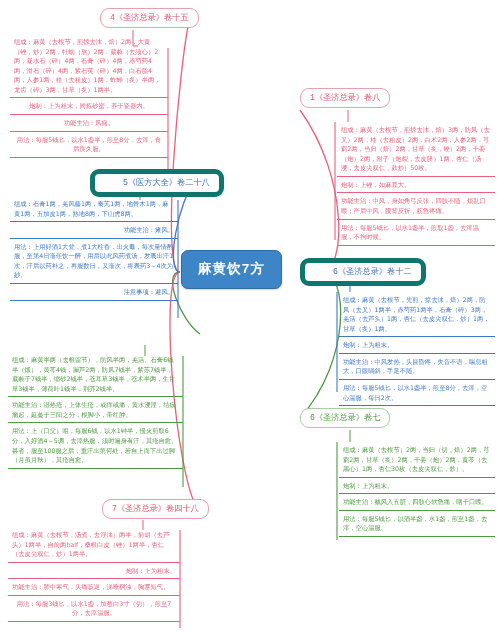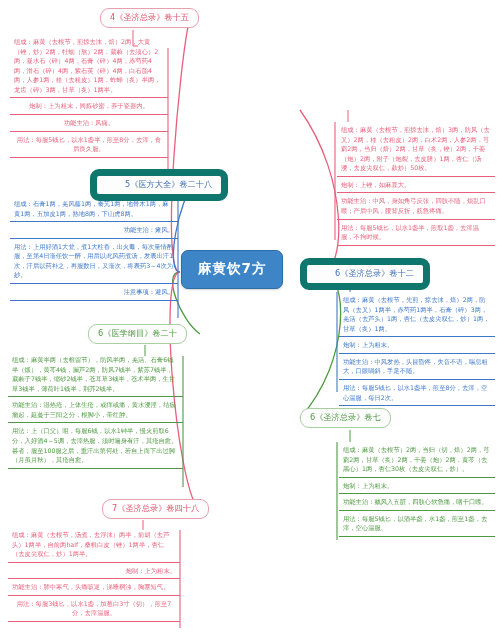--- a/index.html
+++ b/index.html
@@ -13,21 +13,21 @@
     position: relative;
     width: 501px; height: 634px;
     background: #ffffff;
   }
   svg.links {
     position: absolute; left: 0; top: 0;
     width: 501px; height: 634px;
     pointer-events: none;
     z-index: 1;
   }
-  .node { position: absolute; z-index: 3; }
+  .node { position: absolute; z-index: 3; font-family: Liberation Mono, monospace; }
 
   
   .central {
     background: #3d85c6;
     border: 1px solid #2f6da8;
     border-radius: 7px;
     color: #ffffff;
     font-size: 13.5px;
     font-weight: bold;
     letter-spacing: 1px;
@@ -41,21 +41,21 @@
   .pill {
     border-radius: 9px;
     padding: 4px 9px 5px 9px;
     font-size: 8.2px;
     white-space: nowrap;
     background: #fdfdfd;
     text-align: center;
     line-height: 1.1;
   }
   .pill.red   { border: 1px solid #e8a0ad; color: #e0546e; }
-  .pill.blue  { border: 7px solid #0f766e; color: #3f6fb5; padding-left: 28px; }
+  .pill.blue  { border: 5px solid #0f766e; color: #3f6fb5; padding-left: 28px; }
   .pill.green { border: 1px solid #a8cfa0; color: #4e9a42; }
 
   
   .details { position: absolute; z-index: 2; }
   .row {
     font-size: 6.3px;
     line-height: 1.52;
     padding: 3px 4px 3px 4px;
     border-bottom: 1px solid currentColor;
     position: relative;
@@ -136,23 +136,20 @@
         <span class="txt">功能主治：瘫风。</span>
       </div>
     <div class="row ta-l">
         <span class="txt">用法：上用好酒1大瓮，煮1大柱香，出火毒，每次量情酌服，至第4日渐任饮一醉，用后以此风药煮汤，发表出汗1次，汗后以药补之，再服数日，又渐次，将表药3～4次为妙。</span>
       </div>
     <div class="row ta-r">
         <span class="txt">注意事项：避风。</span>
       </div>
   </div>
 
-  <div class="node" style="left:88px; top:324px;">
-    <div class="pill green">6《医学纲目》卷二十</div>
-  </div>
   <div class="details green" style="left:8px; top:352px; width:175px;">
     <div class="row ta-l">
         <span class="txt">组成：麻黄半两（去根留节），防风半两，羌活、石膏6钱半（煅），黄芩4钱，漏芦2两，防风7钱半，紫苏7钱半，葳蕤子7钱半，缩砂2钱半，苍耳草3钱半，苍术半两，生甘草3钱半，薄荷叶1钱半，荆芥2钱半。</span>
       </div>
     <div class="row ta-l">
         <span class="txt">功能主治：湿热疮，上体生疮，或痒或痛，黄水浸淫，结痂瘤起，延蔓于三阳之分，根脚小，带红肿。</span>
       </div>
     <div class="row ta-l">
         <span class="txt">用法：上（口父）咀，每服6钱，以水1钟半，慢火煎取6分，入好酒4～5调，去滓热服，须时遍身有汗，其疮自愈。甚者，服至100服之后，重汗出第何处，若自上而下出过脚（月虽月秋），其疮自愈。</span>
       </div>
@@ -169,20 +166,23 @@
         <span class="txt">炮制：上为粗末。</span>
       </div>
     <div class="row ta-l">
         <span class="txt">功能主治：肺中寒气，头痛咳逆，涕唾稠浊，胸塞短气。</span>
       </div>
     <div class="row ta-c">
         <span class="txt">用法：每服3钱匕，以水1盏，加葱白3寸（切），煎至7分，去滓温服。</span>
       </div>
   </div>
 
+  <div class="node" style="left:300px; top:88px;">
+    <div class="pill red">1《圣济总录》卷八</div>
+  </div>
   <div class="details red" style="left:337px; top:122px; width:158px;">
     <div class="row ta-l">
         <span class="txt">组成：麻黄（去根节，煎掠去沫，焙）3两，防风（去叉）2两，桂（去粗皮）2两，白术2两，人参2两，芎藭2两，当归（焙）2两，甘草（炙，锉）2两，干姜（炮）2两，附子（炮裂，去皮脐）1两，杏仁（汤浸，去皮尖双仁，麸炒）50枚。</span>
       </div>
     <div class="row ta-l">
         <span class="txt">炮制：上锉，如麻豆大。</span>
       </div>
     <div class="row ta-l">
         <span class="txt">功能主治：中风，身如角弓反张，四肢不随，烦乱口噤；产后中风，腰背反折，筋急疼痛。</span>
       </div>

